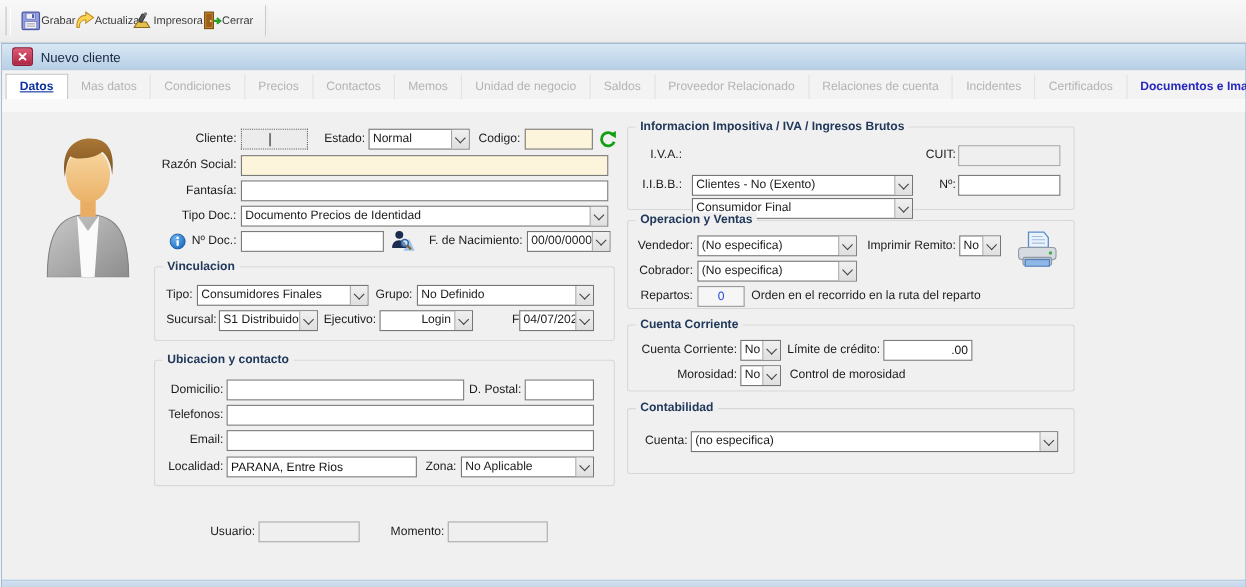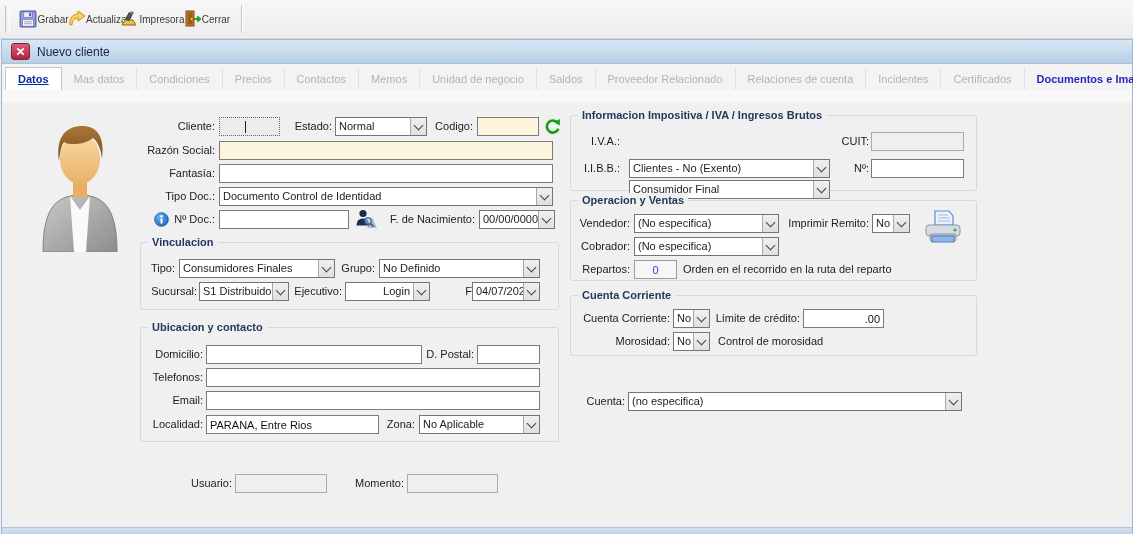--- a/index.html
+++ b/index.html
@@ -196,21 +196,21 @@
       </span>
 
       <span class="lbl" style="left:140px;top:51px;width:73px;">Razón Social:</span>
       <input class="inp cream" style="left: 217px; top: 51px; width: 334px;" value="">
 
       <span class="lbl" style="left:140px;top:74px;width:73px;">Fantasía:</span>
       <input class="inp" style="left: 217px; top: 74px; width: 334px;" value="">
 
       <span class="lbl" style="left:140px;top:97px;width:73px;">Tipo Doc.:</span>
       <span class="combo" style="left:217px;top:97px;width:334px;">
-        <span class="val">Documento Control de Identidad</span>
+        <span class="val">Documento Precios de Identidad</span>
         <span class="arw">
             <span class="chev"></span>
           </span>
       </span>
 
       <span class="icon" style="left:152px;top:122px;width:15px;height:15px;">
         <svg width="15" height="15" viewBox="0 0 16 16">
             <defs>
               <radialGradient id="gi" cx="35%" cy="30%" r="80%">
                 <stop offset="0" stop-color="#6db3ef"></stop>
@@ -382,20 +382,23 @@
       <input class="inp num" style="left: 801px; top: 219px; width: 81px;" value=".00">
       <span class="lbl" style="left:575px;top:242px;width:93px;">Morosidad:</span>
       <span class="combo" style="left:671px;top:242px;width:37px;">
         <span class="val">No</span>
         <span class="arw">
             <span class="chev"></span>
           </span>
       </span>
       <span class="lblL" style="left:716px;top:242px;">Control de morosidad</span>
 
+      <div class="grp" style="left:568px;top:281px;width:405px;height:58px;">
+        <span class="grp-legend">Contabilidad</span>
+      </div>
       <span class="lbl" style="left:578px;top:302px;width:45px;">Cuenta:</span>
       <span class="combo" style="left:626px;top:302px;width:334px;">
         <span class="val">(no especifica)</span>
         <span class="arw">
             <span class="chev"></span>
           </span>
       </span>
 
     </div>
 

